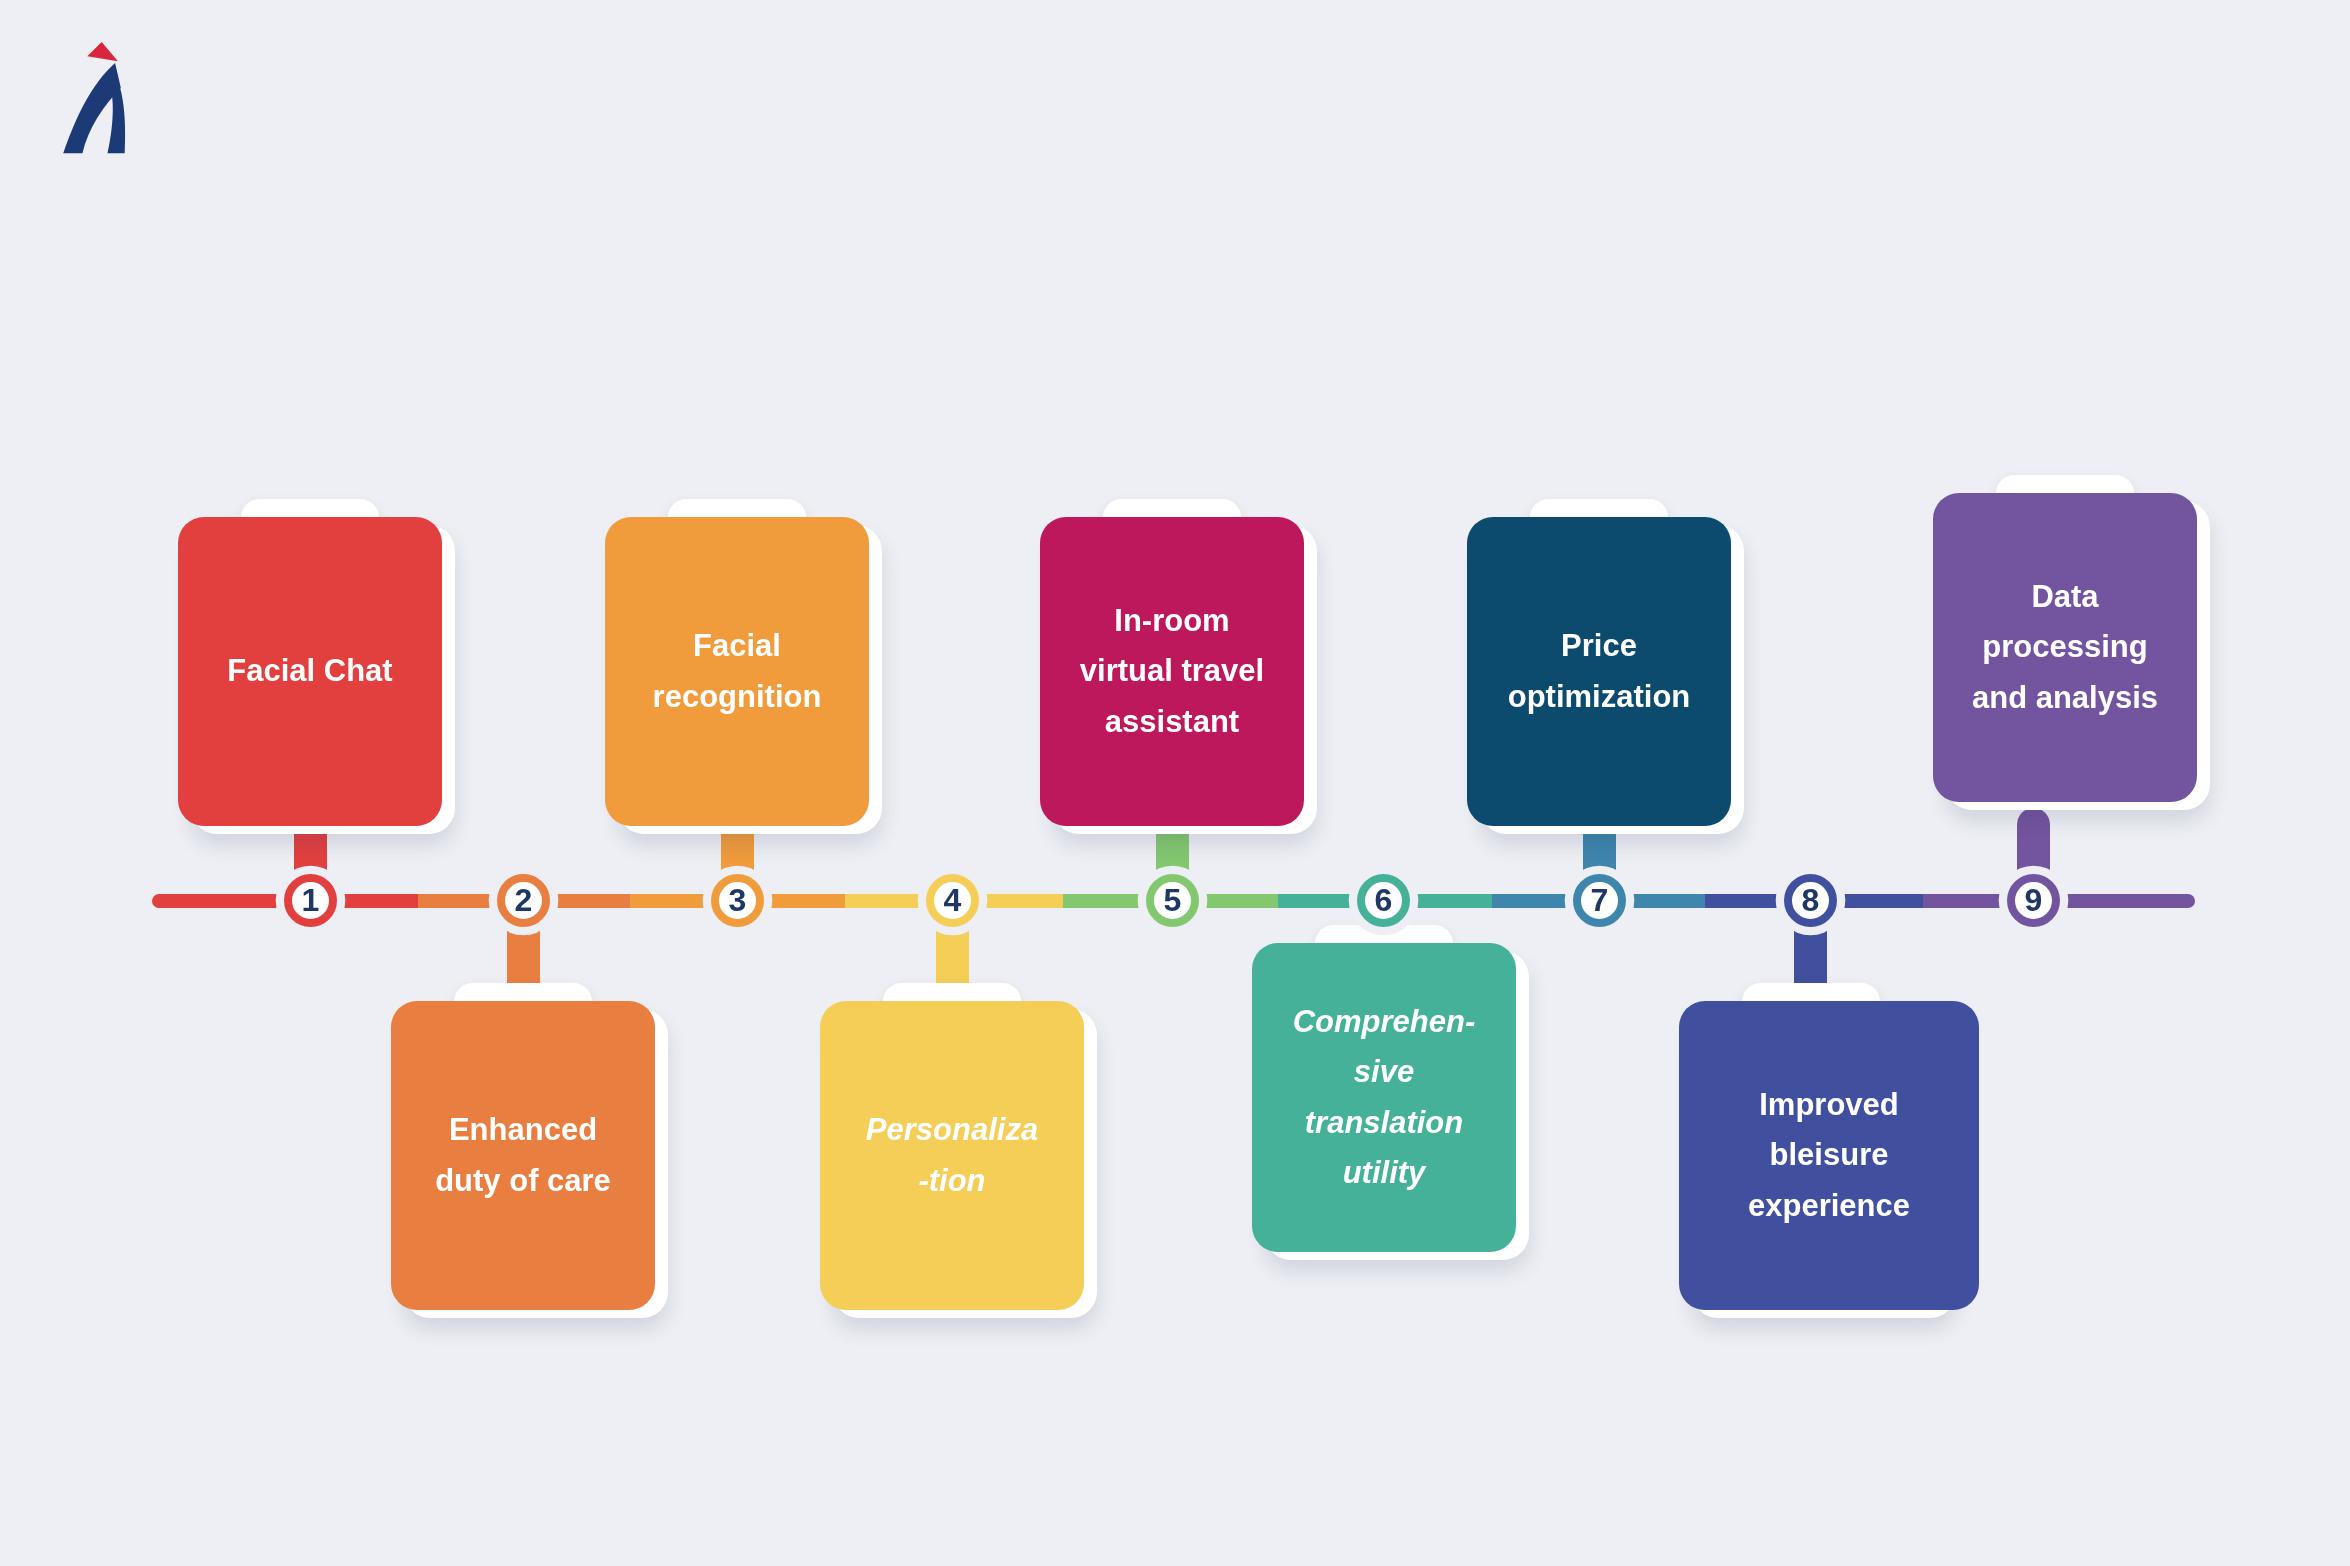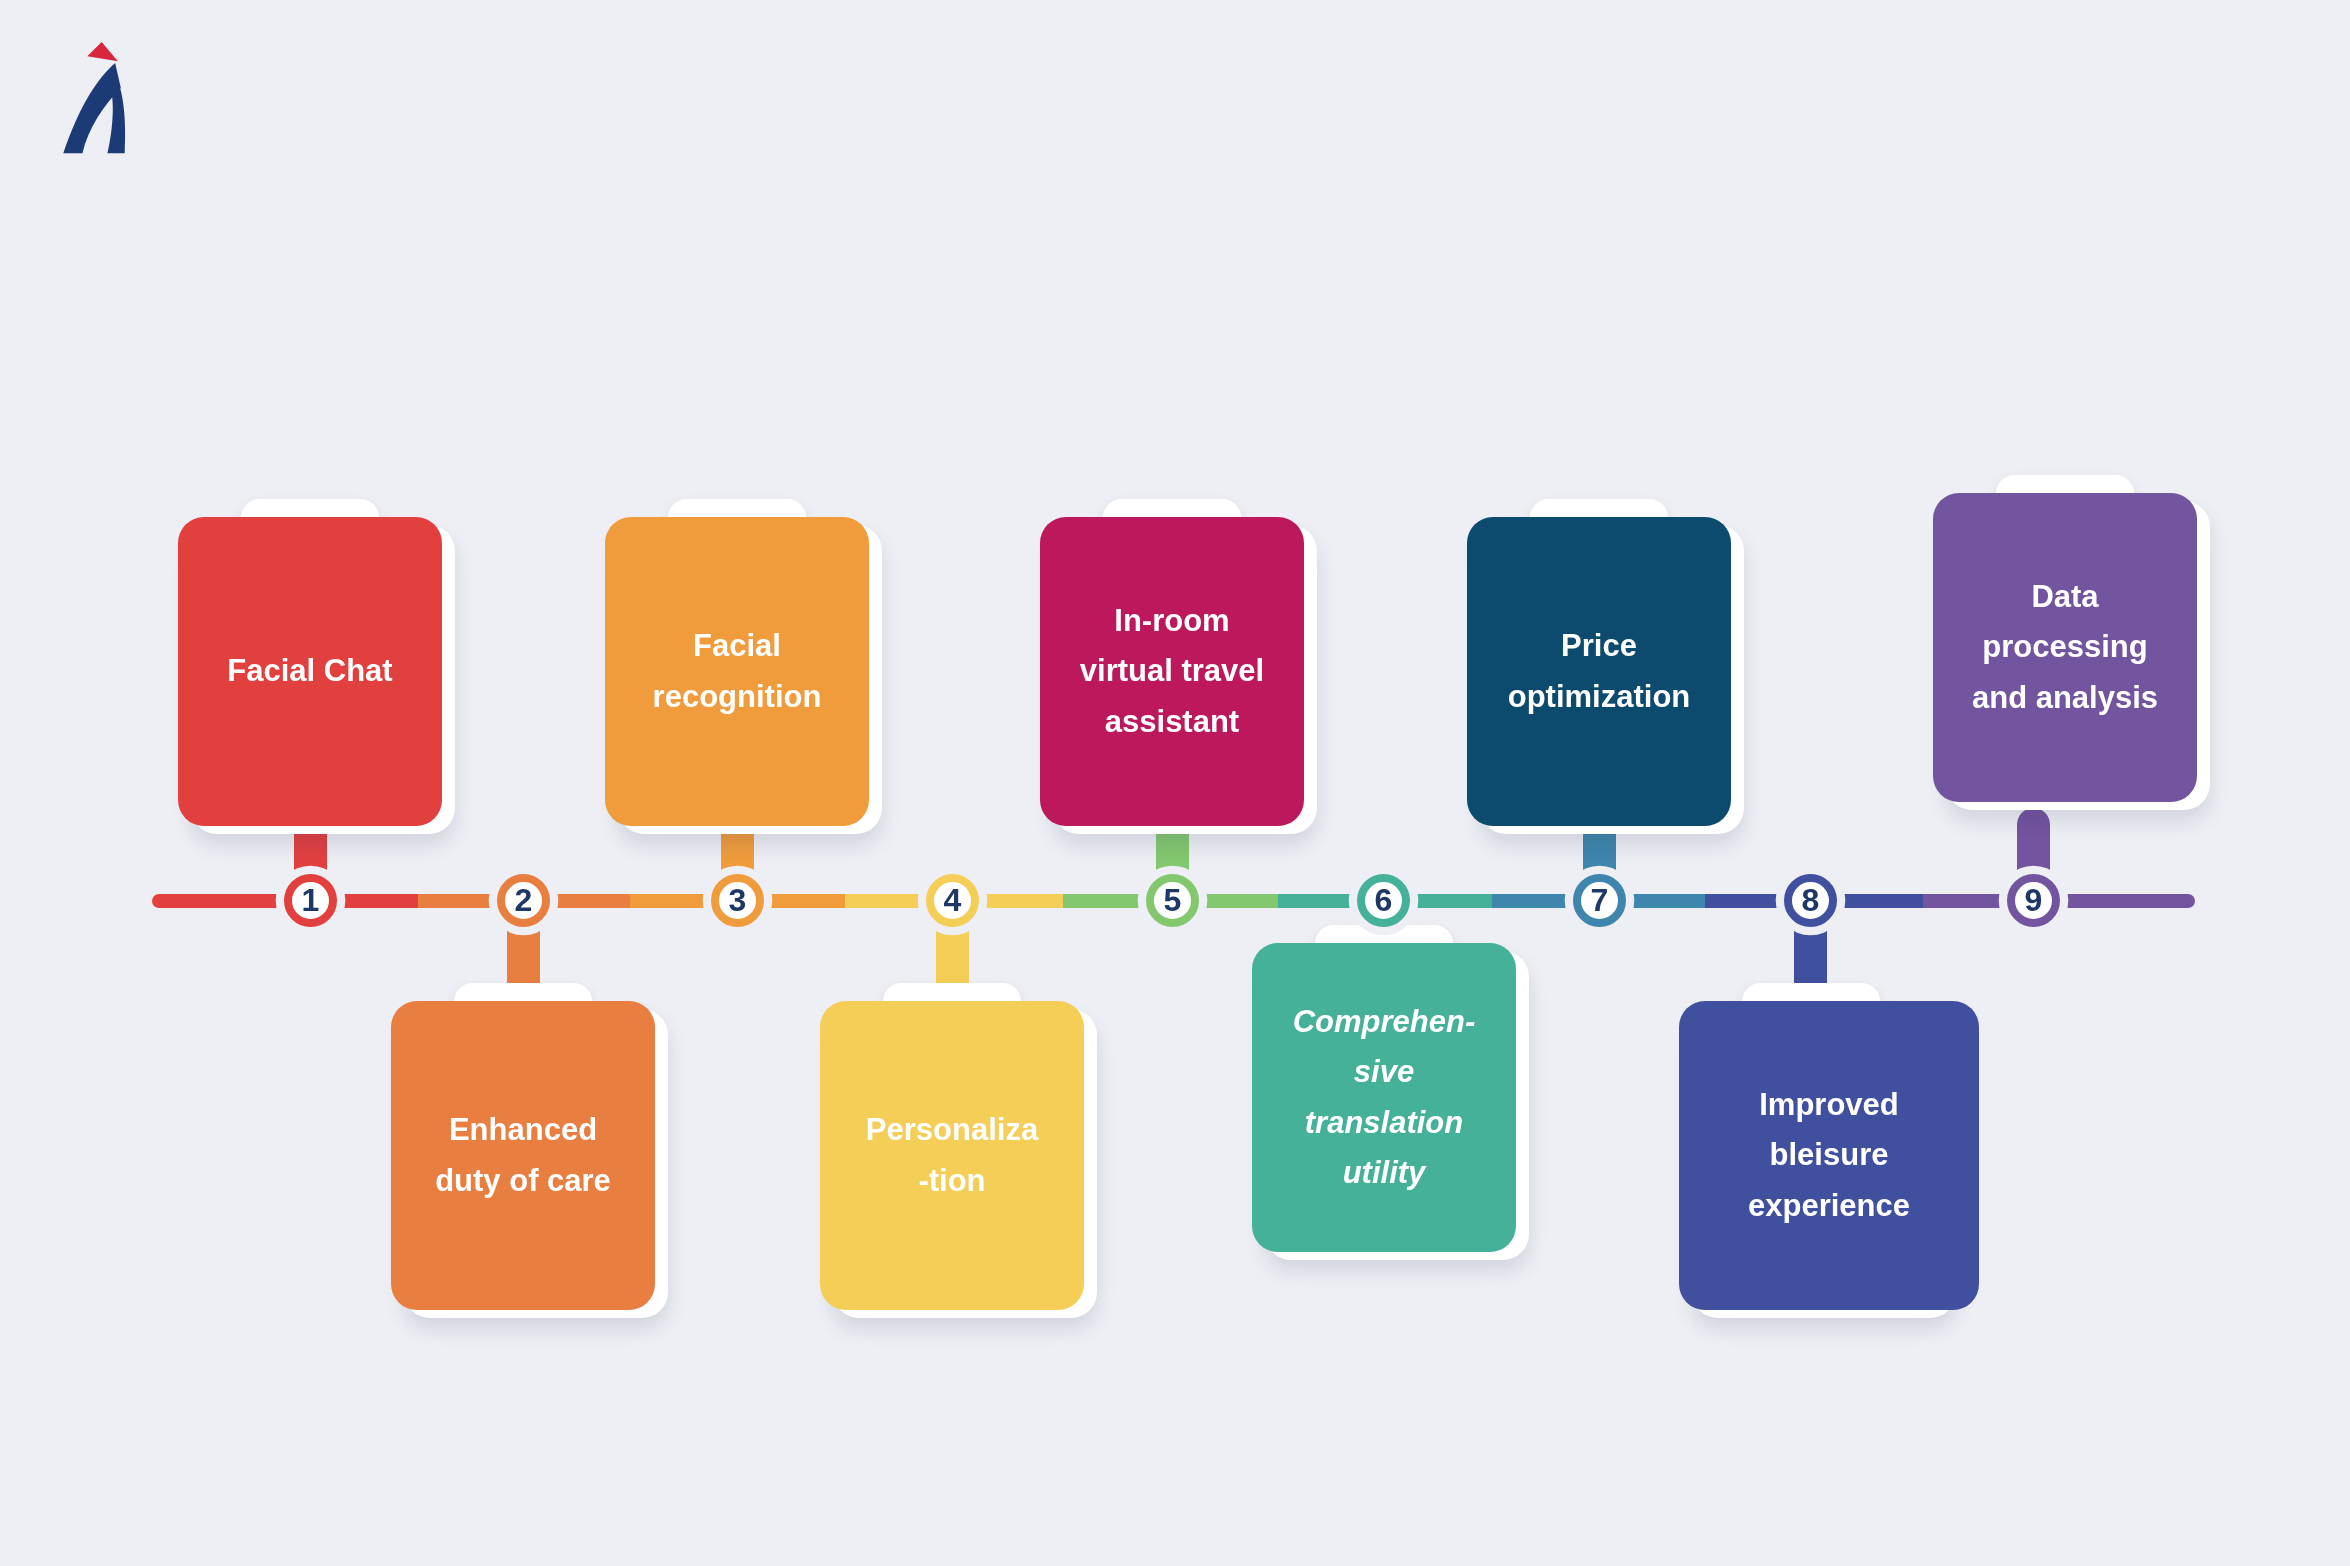--- a/index.html
+++ b/index.html
@@ -177,21 +177,21 @@
         <div class="label">Facial
 recognition</div>
       </div>
     </div>
     <div class="circle" style="left: 711px; top: 874px; border-color: rgb(240, 156, 60);">
       <span class="num">3</span>
     </div>
   </div>
       <div class="tl-item">
     <div class="stem" style="left: 936px; background: rgb(245, 206, 88); top: 915px; height: 92px;"></div>
-    <div class="card" style="left: 820px; top: 1001px;">
+    <div class="card" style="left: 820px; top: 1001px; font-style: italic;">
       <div class="tab"></div>
       <div class="backing"></div>
       <div class="face" style="background: rgb(245, 206, 88);">
         <div class="label">Personaliza
 -tion</div>
       </div>
     </div>
     <div class="circle" style="left: 926px; top: 874px; border-color: rgb(245, 206, 88);">
       <span class="num">4</span>
     </div>

